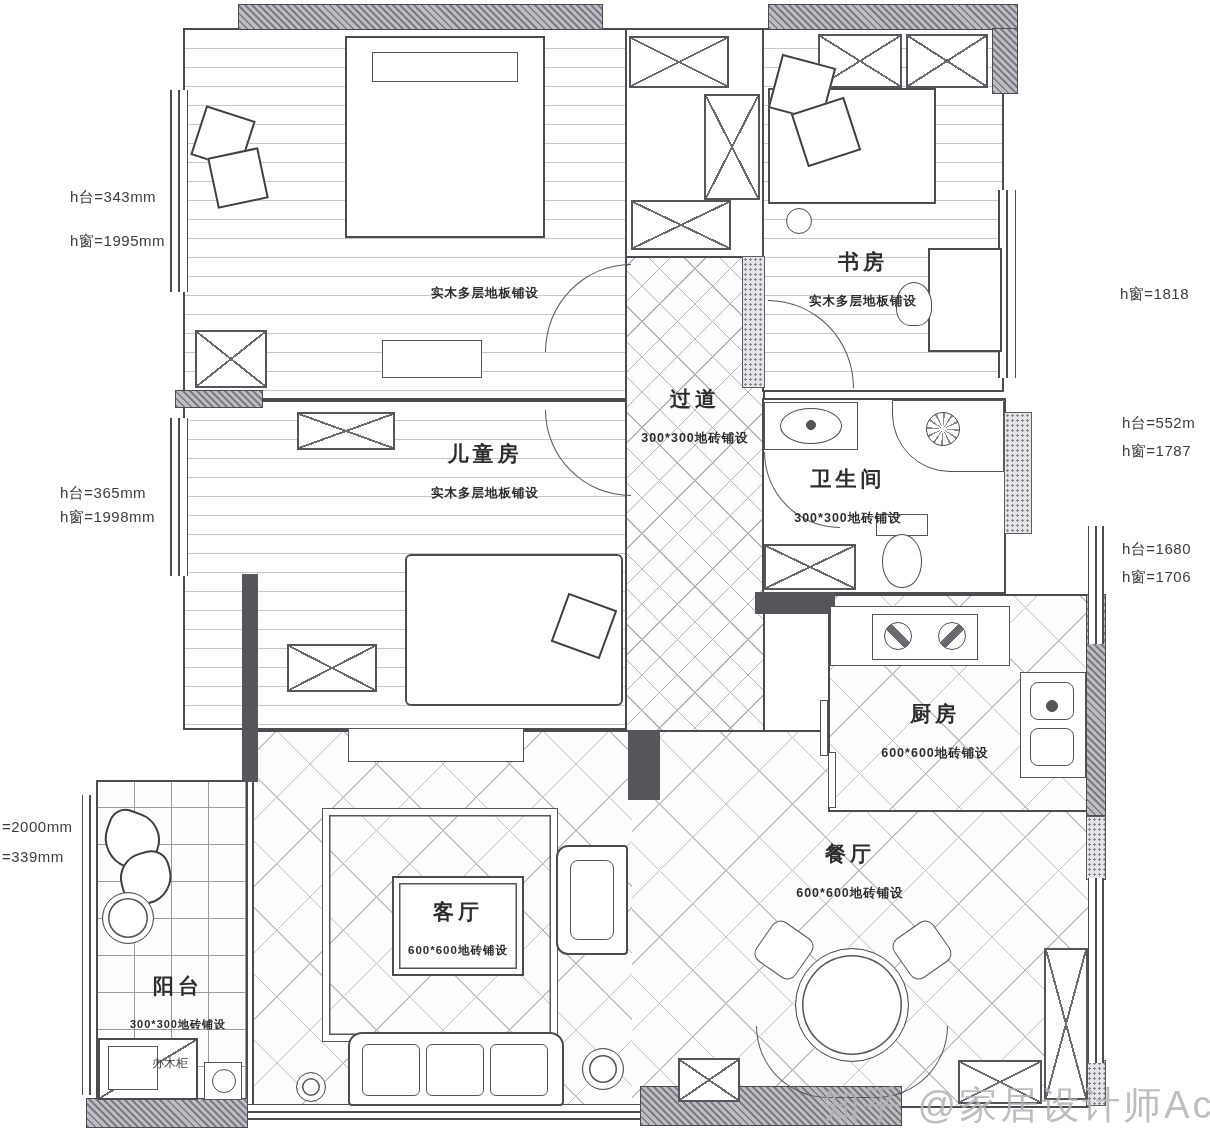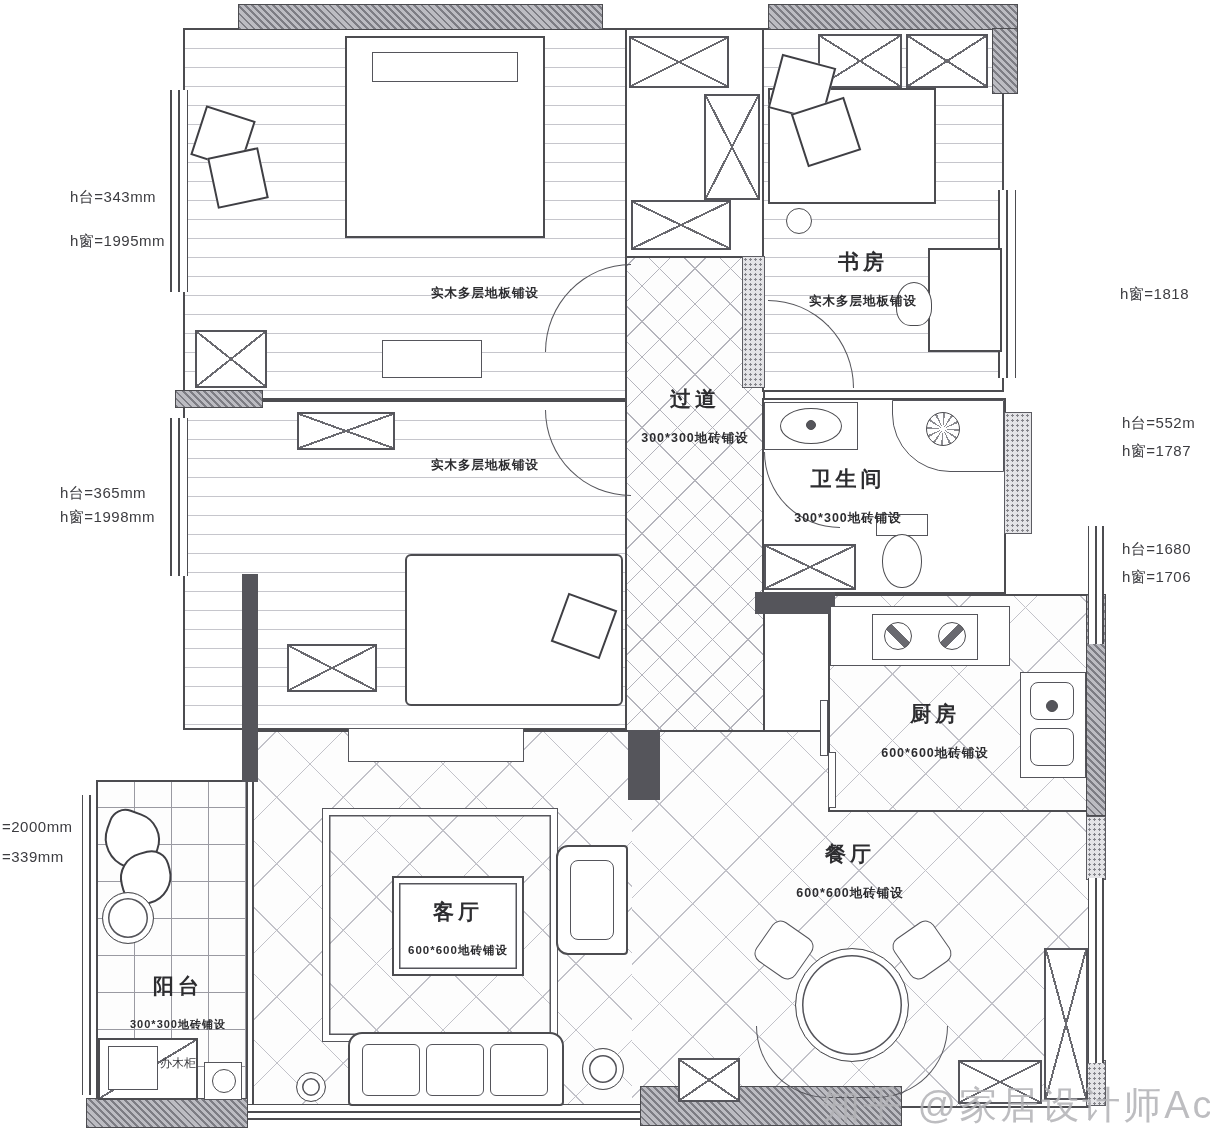--- a/index.html
+++ b/index.html
@@ -142,20 +142,21 @@
 <div class="circle" style="left:102px;top:892px;width:52px;height:52px;box-shadow:inset 0 0 0 5px #fff,inset 0 0 0 6.5px #55555b"></div>
 <div class="furn" style="left:98px;top:1038px;width:100px;height:62px;background:linear-gradient(to bottom right,transparent calc(50% - 1px),#6a6a70 calc(50% - 1px) calc(50% + 1px),transparent calc(50% + 1px)),#fff"></div>
 <div class="thinfurn" style="left:108px;top:1046px;width:50px;height:44px"></div>
 <div class="thinfurn" style="left:204px;top:1062px;width:38px;height:38px"></div>
 <div class="circle" style="left:212px;top:1069px;width:24px;height:24px"></div>
 
 <div class="label" style="left:375px;top:268px;width:220px">
   <div class="fl">实木多层地板铺设</div>
 </div>
 <div class="label" style="left:375px;top:440px;width:220px">
+  <div class="nm">儿童房</div>
   <div class="fl">实木多层地板铺设</div>
 </div>
 <div class="label" style="left:778px;top:248px;width:170px">
   <div class="nm">书房</div>
   <div class="fl">实木多层地板铺设</div>
 </div>
 <div class="label" style="left:628px;top:385px;width:134px">
   <div class="nm">过道</div>
   <div class="fl">300*300地砖铺设</div>
 </div>
@@ -172,21 +173,21 @@
   <div class="fl">600*600地砖铺设</div>
 </div>
 <div class="label" style="left:390px;top:898px;width:136px;z-index:35">
   <div class="nm">客厅</div>
   <div class="fl" style="font-size:11.5px">600*600地砖铺设</div>
 </div>
 <div class="label" style="left:108px;top:972px;width:140px">
   <div class="nm">阳台</div>
   <div class="fl" style="font-size:11px">300*300地砖铺设</div>
 </div>
-<div class="smalltext" style="left:160px;top:1055px">办木柜</div>
+<div class="smalltext" style="left:152px;top:1055px">办木柜</div>
 
 <div class="dim" style="left:70px;top:188px">h台=343mm</div>
 <div class="dim" style="left:70px;top:232px">h窗=1995mm</div>
 <div class="dim" style="left:60px;top:484px">h台=365mm</div>
 <div class="dim" style="left:60px;top:508px">h窗=1998mm</div>
 <div class="dim" style="left:1120px;top:285px">h窗=1818</div>
 <div class="dim" style="left:1122px;top:414px">h台=552m</div>
 <div class="dim" style="left:1122px;top:442px">h窗=1787</div>
 <div class="dim" style="left:1122px;top:540px">h台=1680</div>
 <div class="dim" style="left:1122px;top:568px">h窗=1706</div>

